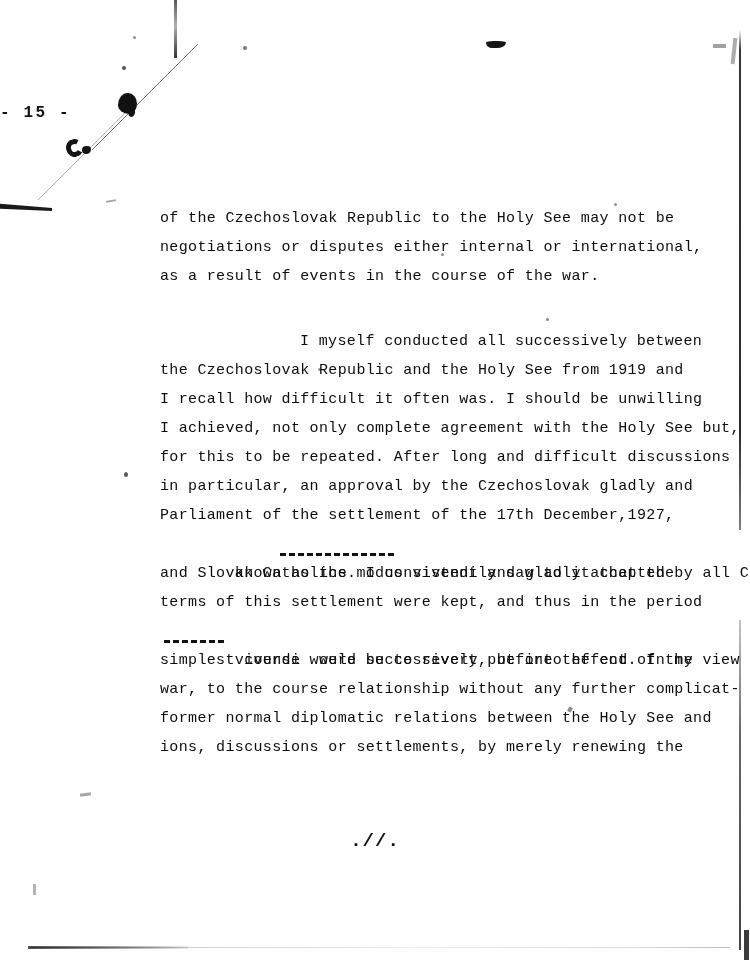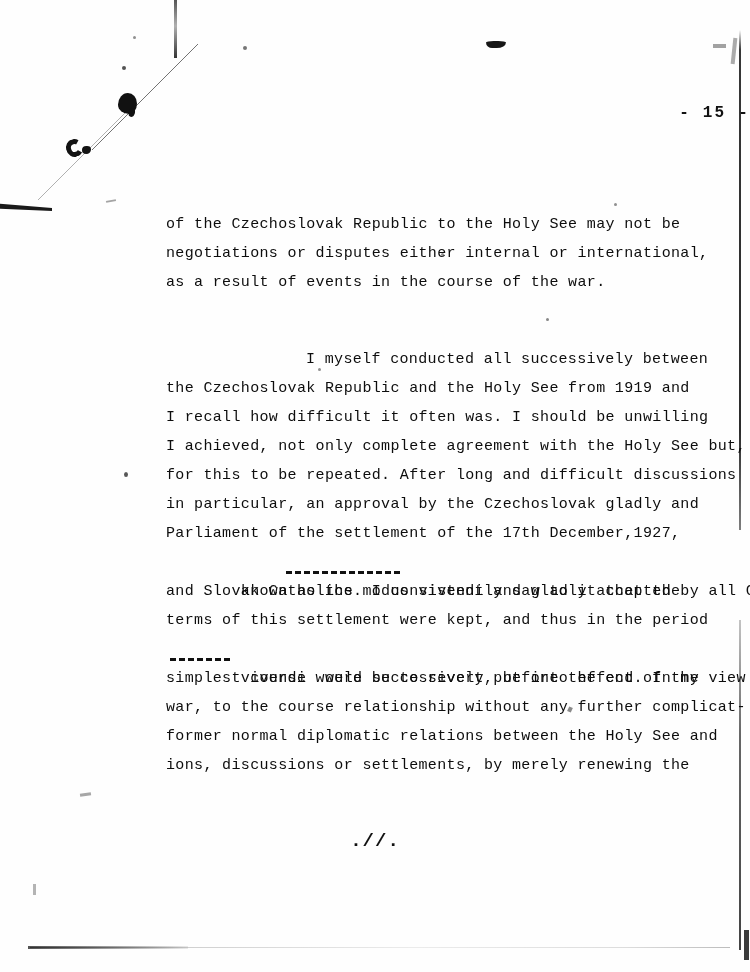--- a/index.html
+++ b/index.html
@@ -147,34 +147,34 @@
     left: 744px; top: 930px;
     width: 5px; height: 30px;
     background: rgba(25,25,25,0.85);
   }
 
   
   #page-number {
     position: absolute;
     left: 0; top: 104px;
     width: 750px;
-    text-align: right;
+    text-align: left;
     font-size: 16px;
     letter-spacing: 2.2px;
     color: #121212;
     font-weight: 700;
   }
 
   #body-text {
     position: absolute;
     left: 152px;
     top: 196px;
     width: 565px;
   }
-  .para { margin: 14px; }
+  .para { margin: 8px; }
   .line {
     position: relative;
     height: 29px;
     line-height: 29px;
     font-size: 15px;
     letter-spacing: 0.35px;
     color: #0d0d0d;
     white-space: pre;
   }
   .line.indent { padding-left: 140px; }

